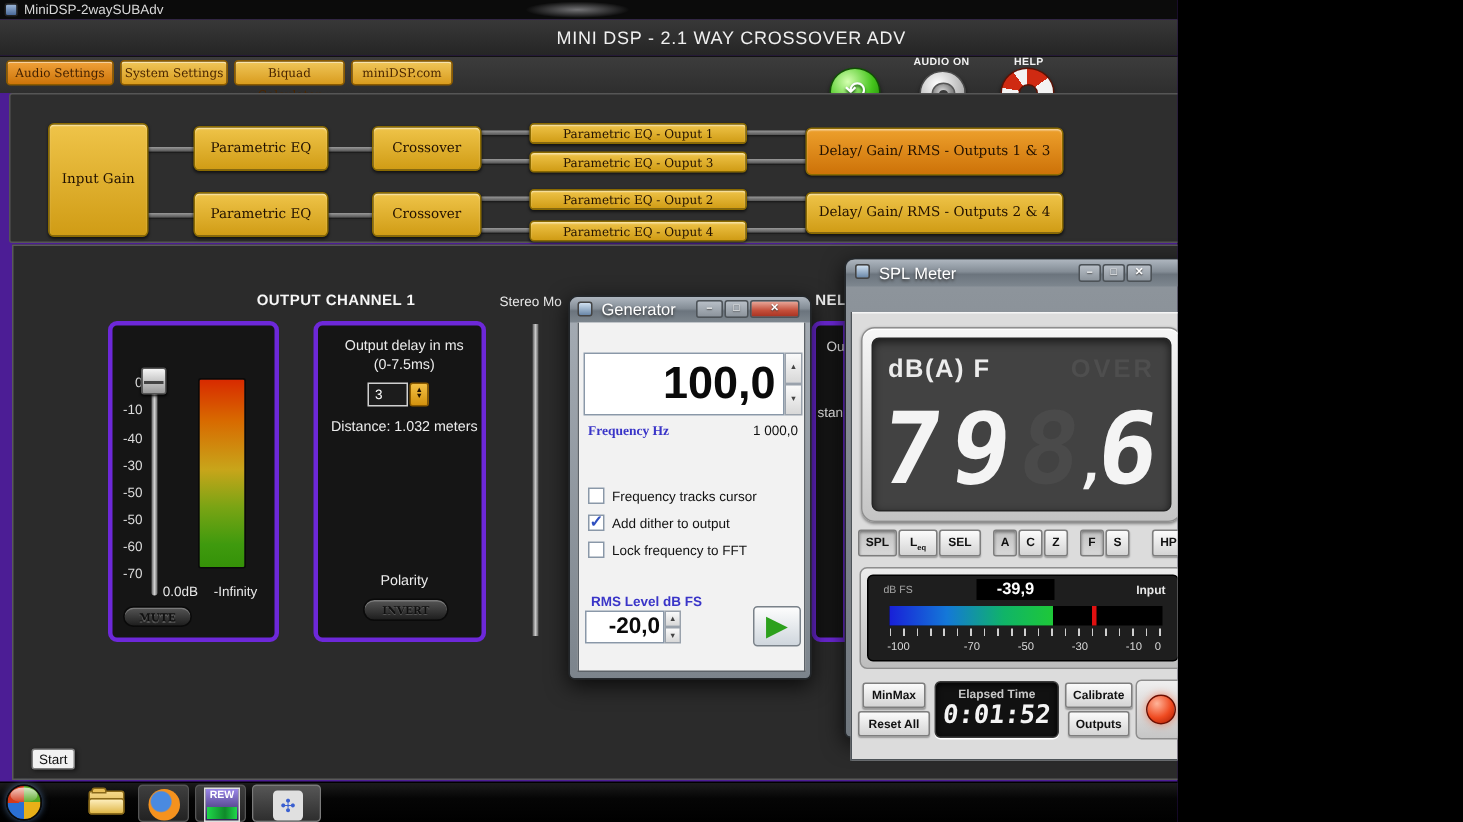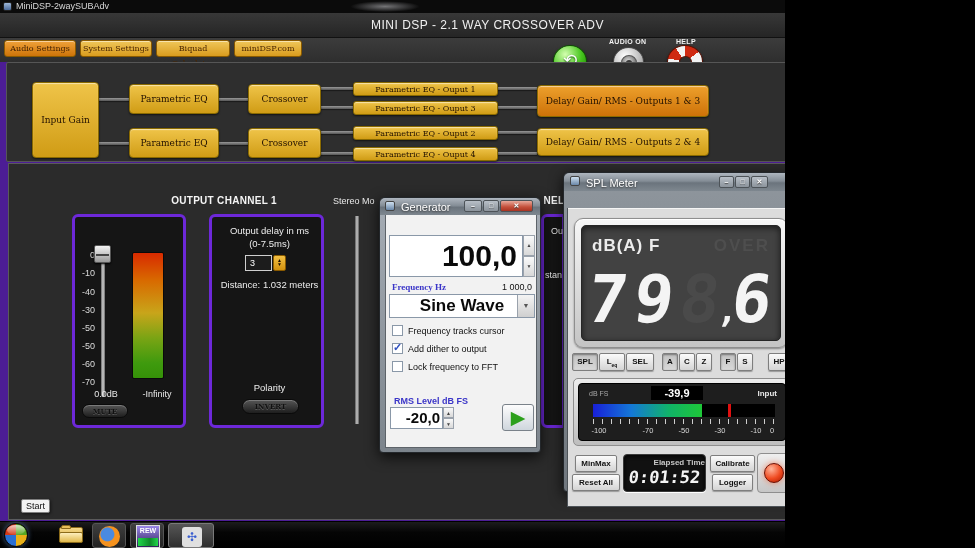--- a/index.html
+++ b/index.html
@@ -242,21 +242,21 @@
       <span class="abs ticklab" style="top:88px;">-30</span>
       <span class="abs ticklab" style="top:106px;">-50</span>
       <span class="abs ticklab" style="top:124px;">-50</span>
       <span class="abs ticklab" style="top:142px;">-60</span>
       <span class="abs ticklab" style="top:160px;">-70</span>
       <div class="abs fader-track" style="left:26px; top:32px; width:4px; height:148px;"></div>
       <div class="abs fader-handle" style="left:19px; top:28px; width:17px; height:18px;">
           <i></i>
         </div>
       <div class="abs meterbar" style="left:57px; top:35px; width:32px; height:127px;"></div>
-      <div class="abs gainlab" style="left:5px; top:172px; width:52px; text-align:center;">0.0dB</div>
+      <div class="abs gainlab" style="left:5px; top:172px; width:52px; text-align:right;">0.0dB</div>
       <div class="abs gainlab" style="left:52px; top:172px; width:60px; text-align:center;">-Infinity</div>
       <div class="abs pillbtn" style="left:7px; top:187px; width:46px; height:14px; line-height:13px;">MUTE</div>
     </div>
 
     <div class="abs darkbox" style="left:200px; top:50px; width:115px; height:214px;">
       <div class="abs dlab" style="left:0; top:8px; width:115px;">Output delay in ms</div>
       <div class="abs dlab" style="left:0; top:21px; width:115px;">(0-7.5ms)</div>
       <div class="abs delay-input" style="left:33px; top:38px; width:27px; height:16px;">3</div>
       <div class="abs orange-spin" style="left:61px; top:38px; width:13px; height:16px;">▲<br>▼</div>
       <div class="abs dlab" style="left:0; top:62px; width:115px;">Distance: 1.032 meters</div>
@@ -280,24 +280,20 @@
       <span class="abs glassbtn close" style="left:120px; width:33px;">✕</span>
     </div>
     <div class="abs winbody" style="left:5px; top:17px; width:152px; height:233px;">
       <div class="abs field" style="left:3px; top:20px; width:134px; height:42px;">
         <div class="bignum" style="padding-right:5px;">100,0</div>
       </div>
       <div class="abs spin" style="left:137px; top:20px; width:12px; height:21px; line-height:19px;">▲</div>
       <div class="abs spin" style="left:137px; top:41px; width:12px; height:21px; line-height:19px;">▼</div>
       <div class="abs bluelab" style="left:6px; top:67px;font-family:Liberation Serif, serif;">Frequency Hz</div>
       <div class="abs" style="right:4px; top:67px; font-size:9px; color:#111;">1 000,0</div>
-      <div class="abs field" style="left:3px; top:79px; width:146px; height:24px;">
-        <div class="ddtext">Sine Wave</div>
-        <div class="abs ddarrow" style="right:0; top:0; width:17px; height:22px;">▼</div>
-      </div>
       <div class="abs cb" style="left:6px; top:110px;"></div>
       <div class="abs cblab" style="left:22px; top:111px;">Frequency tracks cursor</div>
       <div class="abs cb on" style="left:6px; top:128px;">
           <span class="mark">✓</span>
         </div>
       <div class="abs cblab" style="left:22px; top:129px;">Add dither to output</div>
       <div class="abs cb" style="left:6px; top:146px;"></div>
       <div class="abs cblab" style="left:22px; top:147px;">Lock frequency to FFT</div>
       <div class="abs bluelab" style="left:8px; top:181px;">RMS Level dB FS</div>
       <div class="abs field" style="left:4px; top:192px; width:53px; height:22px;">
@@ -358,25 +354,25 @@
           <span class="scalelab" style="left:105px; top:42px;">-50</span>
           <span class="scalelab" style="left:141px; top:42px;">-30</span>
           <span class="scalelab" style="left:177px; top:42px;">-10</span>
           <span class="scalelab" style="left:193px; top:42px;">0</span>
         </div>
       </div>
 
       <div class="abs splbtn" style="left:7px; top:247px; width:42px; height:17px; line-height:15px;">MinMax</div>
       <div class="abs splbtn" style="left:4px; top:266px; width:48px; height:17px; line-height:15px;">Reset All</div>
       <div class="abs lcdsmall" style="left:55px; top:246px; width:83px; height:38px;">
-        <div style="font-size:8px; font-weight:bold; color:#c8c8c8; margin-top:3px;text-align:right;">Elapsed Time</div>
+        <div style="font-size:8px; font-weight:bold; color:#c8c8c8; margin-top:3px;">Elapsed Time</div>
         <div class="seg" style="font-size:17px; line-height:20px;">0:01:52</div>
       </div>
       <div class="abs splbtn" style="left:142px; top:247px; width:45px; height:17px; line-height:15px;">Calibrate</div>
-      <div class="abs splbtn" style="left:144px; top:266px; width:41px; height:17px; line-height:15px;">Logger</div>
+      <div class="abs splbtn" style="left:144px; top:266px; width:41px; height:17px; line-height:15px;">Outputs</div>
       <div class="abs recbtn" style="left:189px; top:245px; width:34px; height:40px;">
         <div class="abs recdot" style="left:6px; top:9px;"></div>
       </div>
     </div>
   </div>
 
   <div class="abs tooltip" style="left:21px; top:499px; z-index:30;">Start</div>
 
   <div class="abs taskbar" style="z-index:40;">
     <div class="abs orb">

